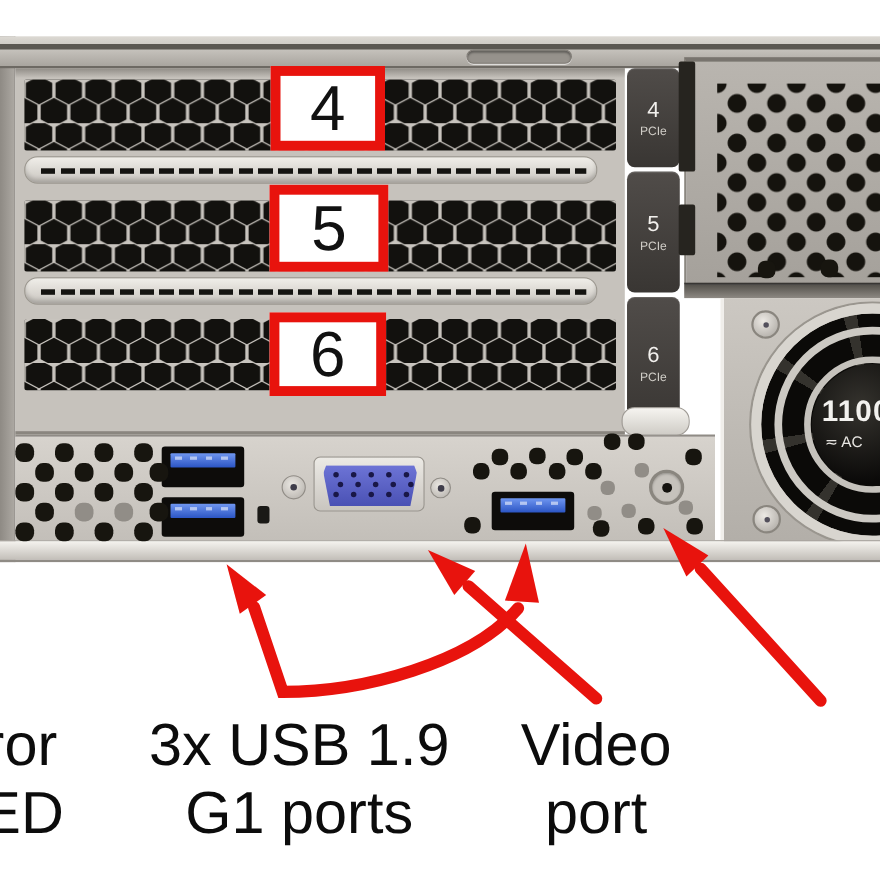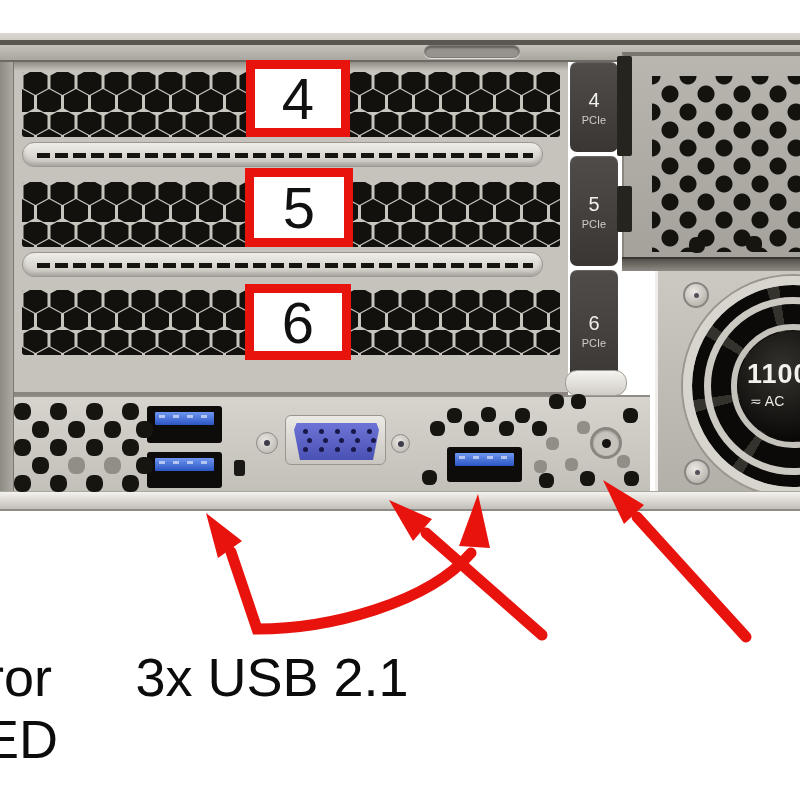--- a/index.html
+++ b/index.html
@@ -305,17 +305,22 @@
       <polygon class="arrow-head" points="389,500 432,519 413,541"></polygon>
       <path class="arrow-shaft" d="M746,637 L637,517"></path>
       <polygon class="arrow-head" points="603,480 644,505 624,524"></polygon>
     </svg>
 
     <div class="caption" style="left:-14px;top:646px">
       <div>ror</div>
       <div style="margin-left:-3px">ED</div>
     </div>
     <div class="caption center" style="left:132px;top:646px;width:280px">
-      <div>3x USB 2.1</div>
+      <div>3x USB 1.9</div>
+      <div>G1 ports</div>
+    </div>
+    <div class="caption center" style="left:458px;top:646px;width:168px">
+      <div>Video</div>
+      <div>port</div>
     </div>
   </div>
 
 </div>
 
 </body></html>

